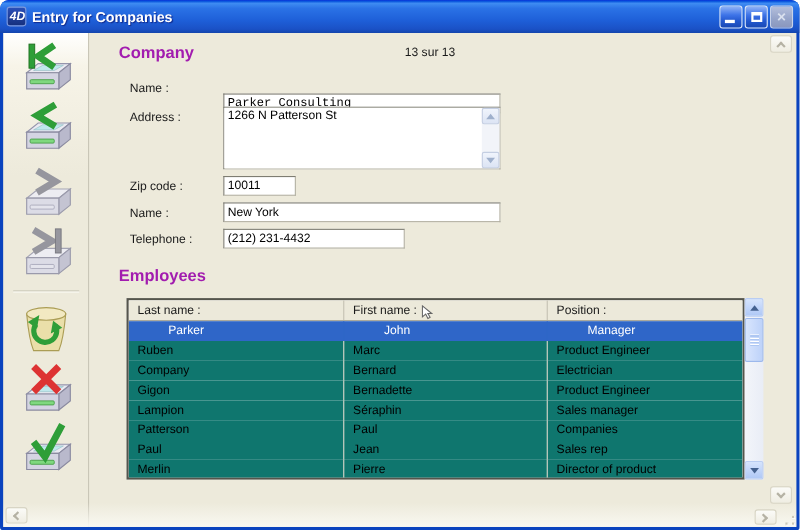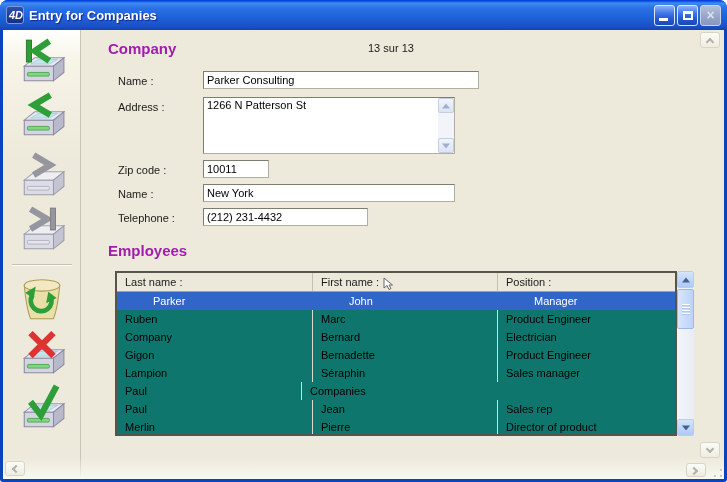--- a/index.html
+++ b/index.html
@@ -178,21 +178,21 @@
           <rect x="10" y="33" width="21" height="3.5" rx="1" fill="#7FD87F" stroke="#4AA04A" stroke-width="0.8"></rect>
           <path d="M13,17 L23,30 L38,2" stroke="#2E9E38" stroke-width="6" fill="none"></path>
         </svg>
       </div>
     </div>
 
     <div class="heading" style="left:105px;top:10px">Company</div>
     <div class="counter">13 sur 13</div>
 
     <label class="flabel" style="top:45px">Name :</label>
-    <input class="tin" style="top: 41px; width: 276px;" value="Parker Consulting">
+    <input class="tin" style="top: 55px; width: 252px; font-family: Liberation Mono, monospace;" value="Parker Consulting">
 
     <label class="flabel" style="top:71px">Address :</label>
     <div class="addrbox">
       <textarea style="">1266 N Patterson St</textarea>
       <div class="addr-sb">
         <div class="pale-btn up">
             <span class="tri up"></span>
           </div>
         <div class="pale-btn down">
             <span class="tri down"></span>
@@ -236,20 +236,21 @@
         <div class="c c1">Gigon</div>
         <div class="c c2">Bernadette</div>
         <div class="c c3">Product Engineer</div>
       </div>
       <div class="trow">
         <div class="c c1">Lampion</div>
         <div class="c c2">Séraphin</div>
         <div class="c c3">Sales manager</div>
       </div>
       <div class="trow">
+        <div class="c c1">Patterson</div>
         <div class="c c2">Paul</div>
         <div class="c c3">Companies</div>
       </div>
       <div class="trow">
         <div class="c c1">Paul</div>
         <div class="c c2">Jean</div>
         <div class="c c3">Sales rep</div>
       </div>
       <div class="trow">
         <div class="c c1">Merlin</div>

